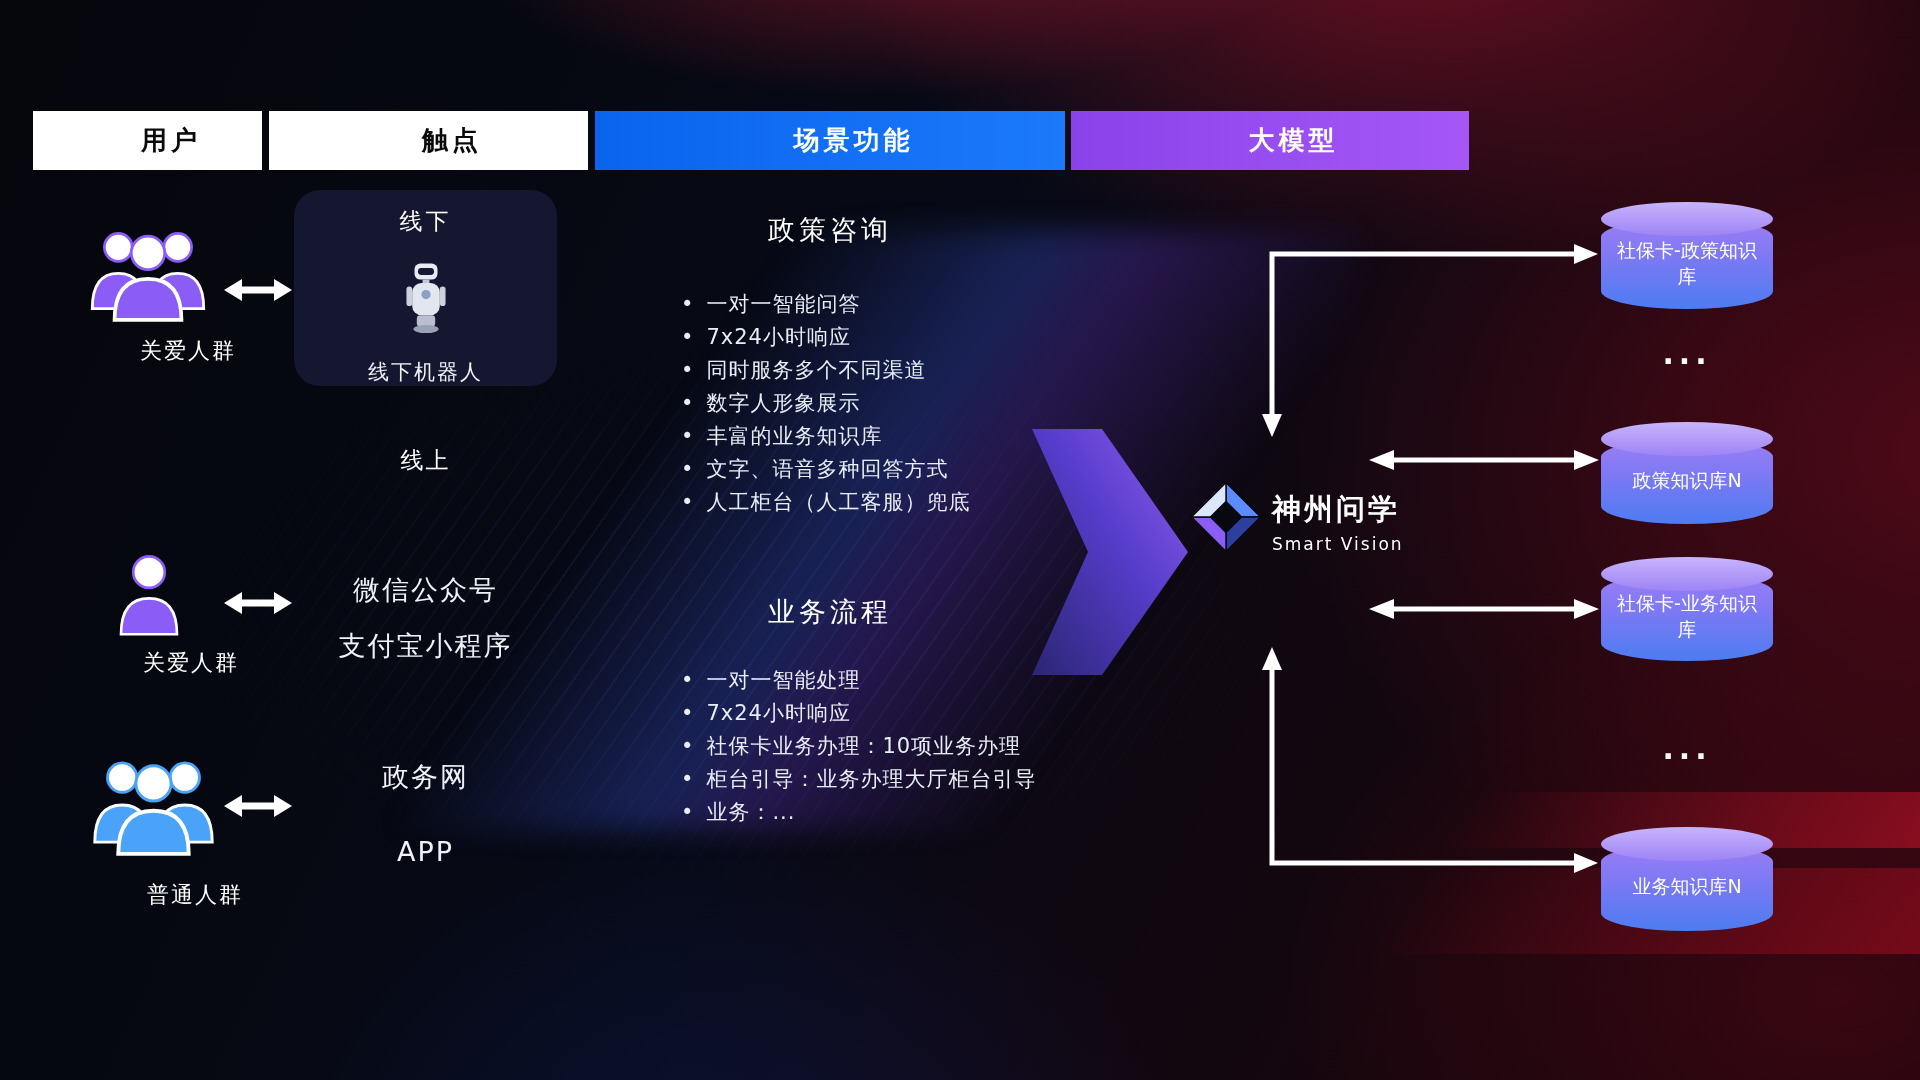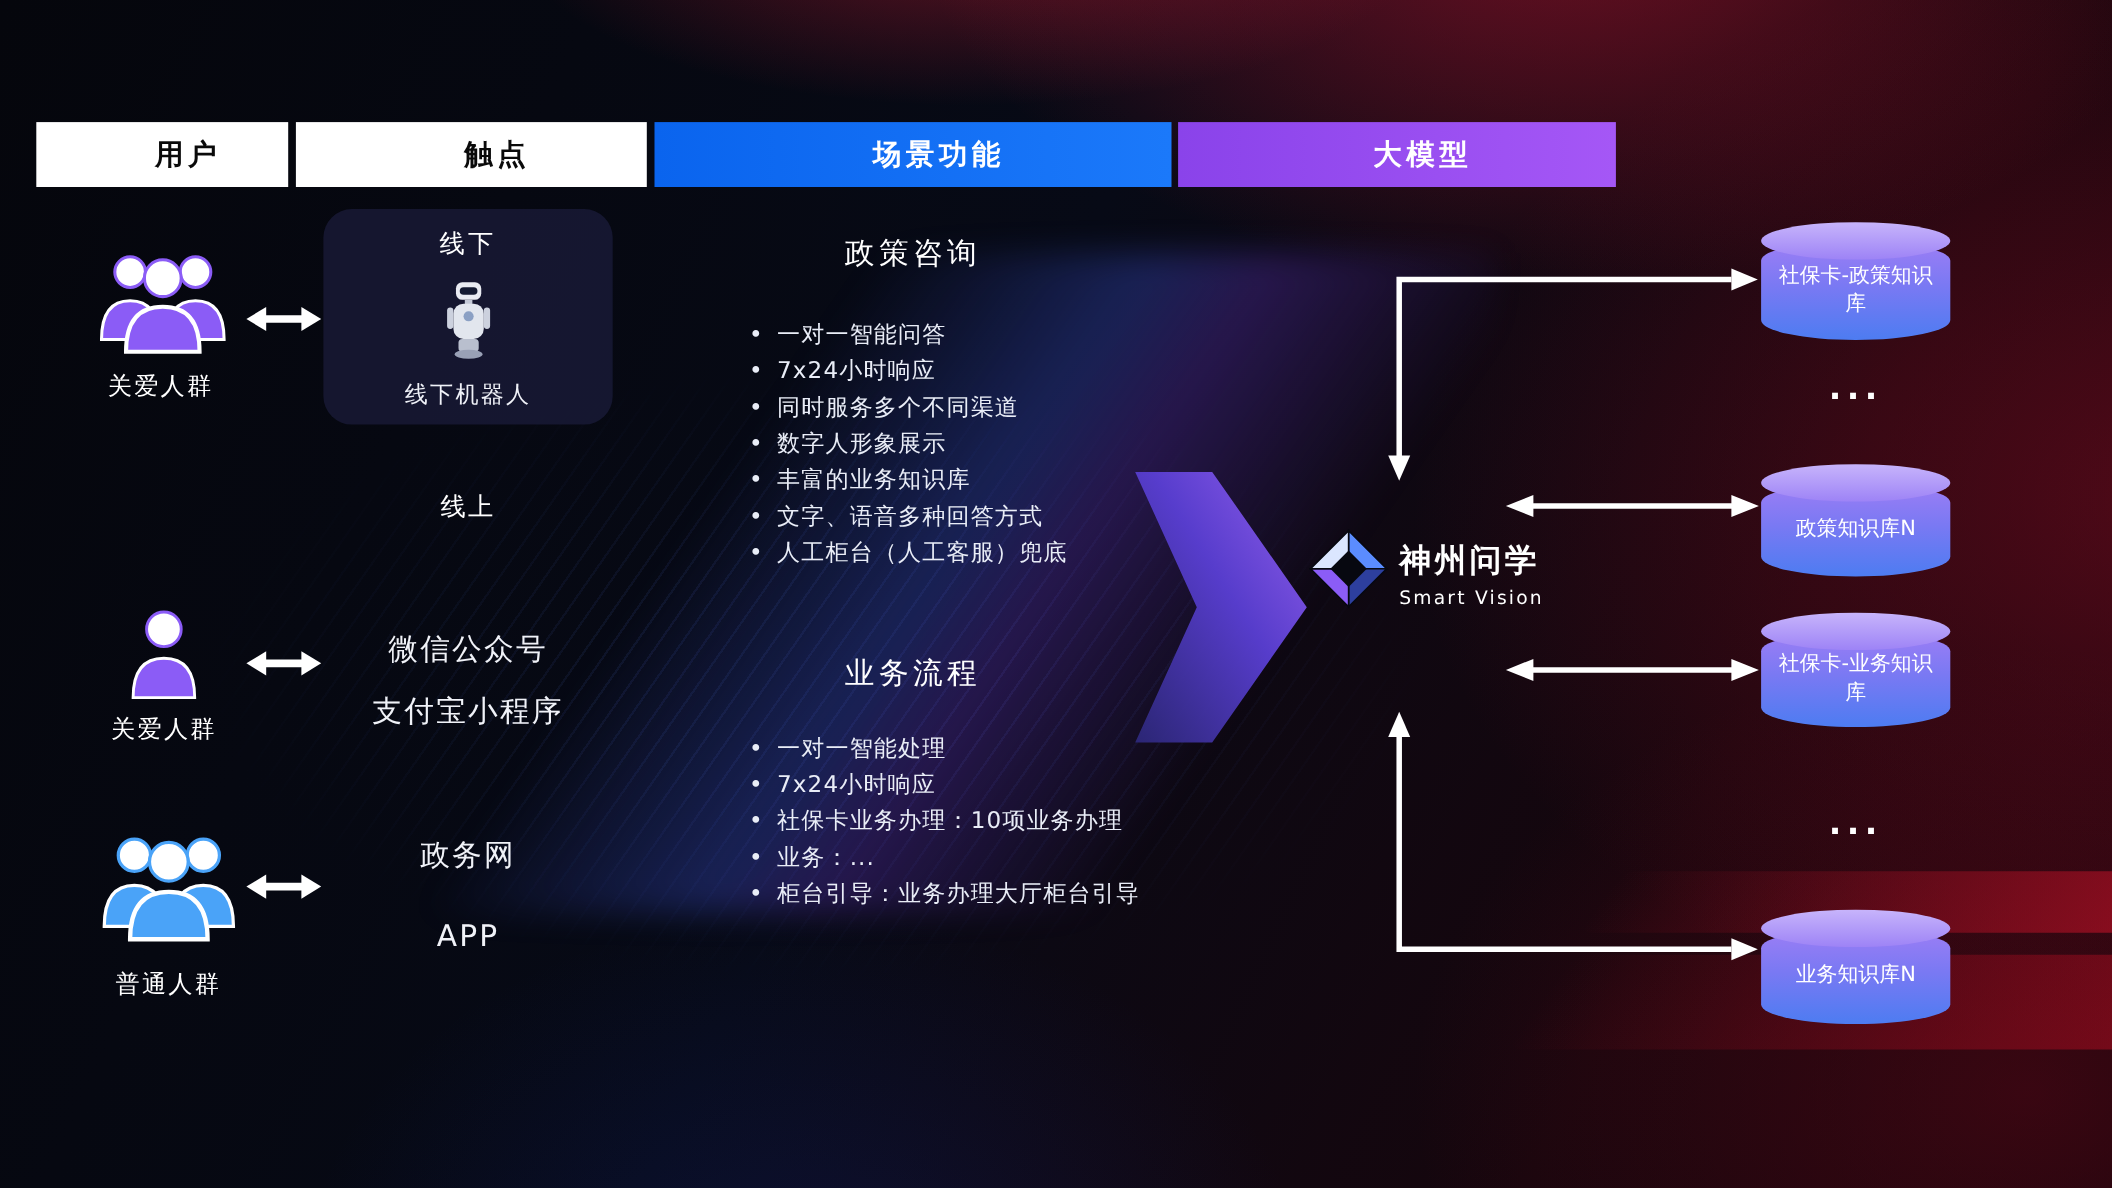--- a/index.html
+++ b/index.html
@@ -35,27 +35,27 @@
   .hdr { position:absolute; top:111px; height:59px; display:flex; align-items:center; justify-content:center;
          font-size:26px; font-weight:bold; letter-spacing:4px;padding-left:47px; }
   .hdr-users    { left:33px;   width:229px; background:#ffffff; color:#0a0a0a; }
   .hdr-touch    { left:269px;  width:319px; background:#ffffff; color:#0a0a0a; }
   .hdr-scene    { left:595px;  width:470px; background:linear-gradient(90deg,#0a64ee,#1b79fa); color:#fff; }
   .hdr-model    { left:1071px; width:398px; background:linear-gradient(90deg,#8a43ea,#a557f6); color:#fff; }
   .hdr-know     { left:1478px; width:409px; background:linear-gradient(90deg,#8a43ea,#a557f6); color:#fff; }
 
   
   .user-icon { position:absolute; }
-  .user-label { position:absolute; width:180px; text-align:center; color:#fff; font-size:22px; letter-spacing:2px; }
+  .user-label { position:absolute; width:180px; text-align:right; color:#fff; font-size:22px; letter-spacing:2px; }
 
   
   .touch-card { position:absolute; left:294px; top:190px; width:263px; height:196px;
     background:rgba(26,27,56,.78); border-radius:26px;
     display:flex; flex-direction:column; align-items:center; justify-content:space-between;
-    padding:16px 0 14px; }
+    padding:16px 0 0; }
   .touch-title { color:#fff; font-size:23px; letter-spacing:3px; }
   .touch-sub   { color:#f0f2f8; font-size:21px; letter-spacing:2px; }
   .touch-text  { position:absolute; left:294px; width:263px; text-align:center; color:#f0f2f8; font-size:27px; letter-spacing:2px; }
 
   
   .scene-title { position:absolute; left:595px; width:470px; text-align:center; color:#fff; font-size:27px; letter-spacing:4px; }
   .feature-list { position:absolute; left:681px; list-style:none; }
   .feature-list li { color:#e9edf7; font-size:21px; line-height:33px; letter-spacing:1px; white-space:nowrap; }
   .feature-list li::before { content:"•"; margin-right:12px; color:#e9edf7; }
 
@@ -153,22 +153,22 @@
     <li>丰富的业务知识库</li>
     <li>文字、语音多种回答方式</li>
     <li>人工柜台（人工客服）兜底</li>
   </ul>
 
   <div class="scene-title" style="top:594px">业务流程</div>
   <ul class="feature-list" style="top:664px">
     <li>一对一智能处理</li>
     <li>7x24小时响应</li>
     <li>社保卡业务办理：10项业务办理</li>
+    <li>柜台引导：业务办理大厅柜台引导</li>
     <li>业务：...</li>
-    <li>柜台引导：业务办理大厅柜台引导</li>
   </ul>
 
   <svg class="big-arrow" width="160" height="252" viewBox="0 0 160 252">
     <defs>
       <linearGradient id="ag" x1="0" y1="1" x2="1" y2="0">
         <stop offset="0" stop-color="#2c2778"></stop>
         <stop offset="0.55" stop-color="#5a3fd4"></stop>
         <stop offset="1" stop-color="#9a63f8"></stop>
       </linearGradient>
     </defs>

